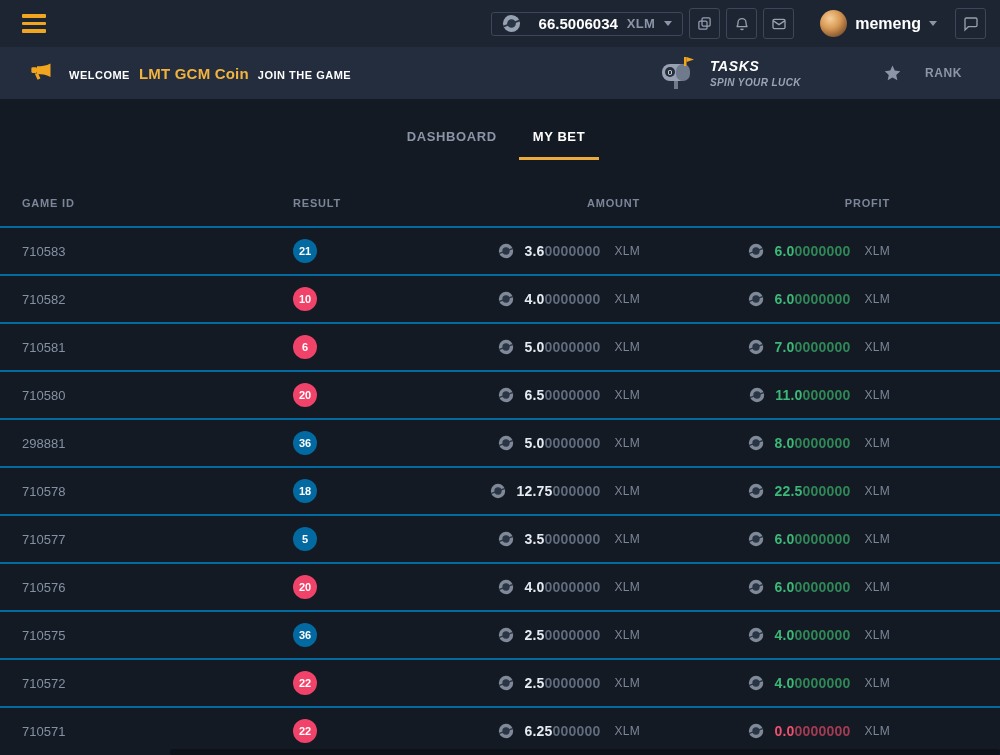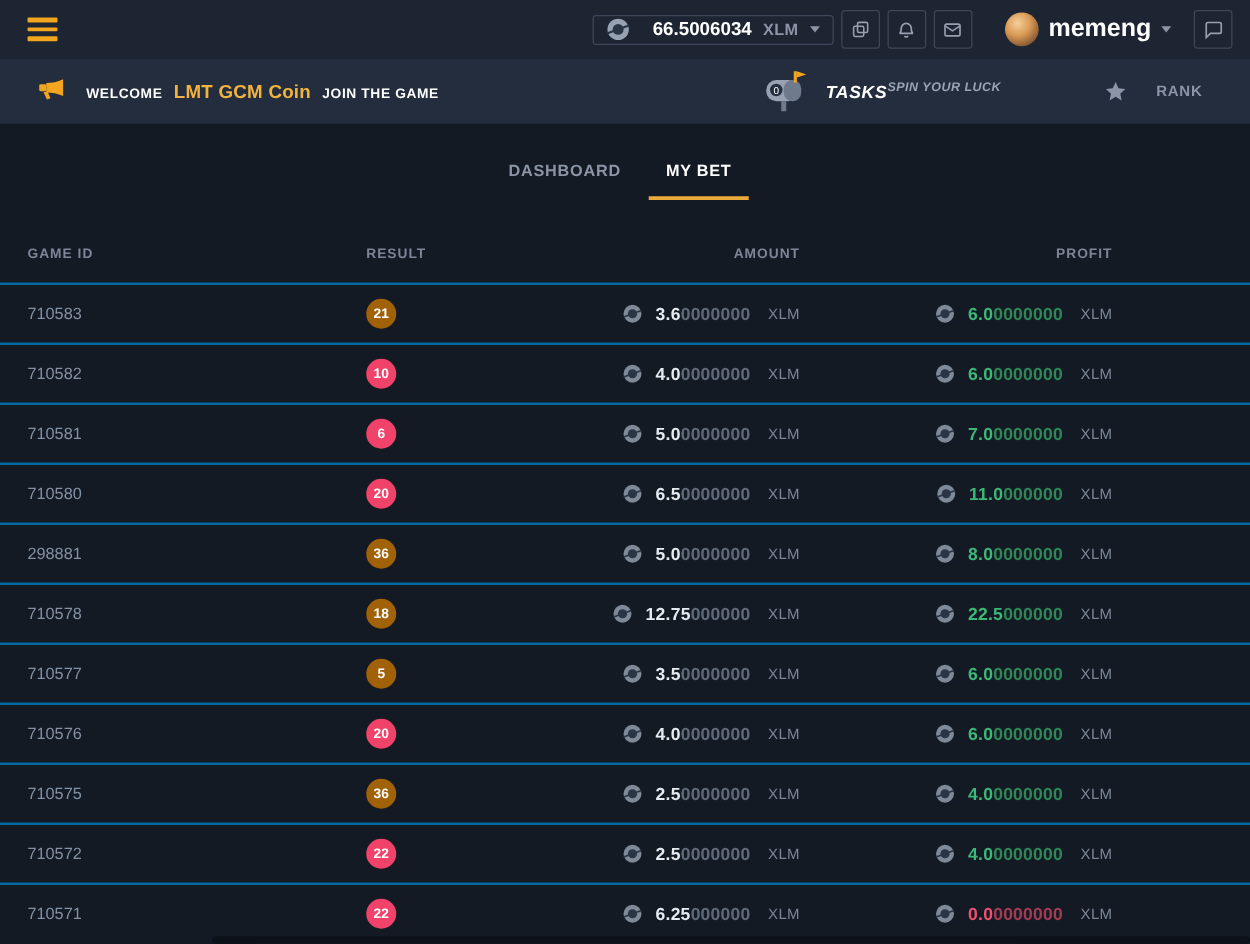--- a/index.html
+++ b/index.html
@@ -12,50 +12,50 @@
   .hamburger{background:none;border:none;cursor:pointer;display:flex;flex-direction:column;gap:4px;padding:4px}
   .hamburger .bar{display:block;width:24px;height:3.5px;background:#f2a51e;border-radius:1px}
   .topbar-right{margin-left:auto;display:flex;align-items:center}
   .balance-box{display:flex;align-items:center;height:22px;border:1px solid #3c4759;border-radius:3px;padding:11px 10px;cursor:pointer}
   .balance-amt{color:#ffffff;font-size:15px;font-weight:700;margin:0 9px 0 8px}
   .balance-cur{color:#8b95a7;font-size:13px;font-weight:700;margin-right:9px;letter-spacing:.3px}
   .caret{width:0;height:0;border-left:4px solid transparent;border-right:4px solid transparent;border-top:5px solid #8b95a7;display:inline-block}
   .iconbtn{width:31px;height:31px;border:1px solid #3c4759;border-radius:3px;background:none;color:#96a0b1;display:flex;align-items:center;justify-content:center;cursor:pointer;margin-left:6px;padding:0}
   .user{display:flex;align-items:center;margin-left:26px;cursor:pointer;gap:8px}
   .avatar{width:27px;height:27px;border-radius:50%;background:radial-gradient(circle at 38% 32%,#f5cf9a 0%,#d99a55 40%,#8a5a33 75%,#5f3c1f 100%)}
-  .username{color:#fff;font-size:20px;font-weight:700}
+  .username{color:#fff;font-size:16px;font-weight:700}
   .chatbtn{margin-left:18px}
 
   
   .announce{height:52px;background:#232d3d;display:flex;align-items:center;padding:0 38px 0 28px}
   .announce-text{display:flex;align-items:baseline;gap:9px;margin-left:14px}
   .announce .w{color:#ffffff;font-size:11px;font-weight:700;letter-spacing:.5px}
   .announce .hl{color:#f2b33e;font-size:15px;font-weight:700;letter-spacing:.2px}
   .announce-right{margin-left:auto;display:flex;align-items:center;gap:82px}
   .tasks{display:flex;align-items:center;gap:10px;cursor:pointer}
-  .tasks-text{display:flex;flex-direction:row;line-height:1.3}
+  .tasks-text{display:flex;flex-direction:column;line-height:1.3}
   .tasks-title{color:#fff;font-size:14px;font-weight:700;font-style:italic;letter-spacing:.6px}
   .tasks-sub{color:#9aa4b5;font-size:10px;font-weight:700;font-style:italic;letter-spacing:.4px}
   .rank{display:flex;align-items:center;gap:23px;cursor:pointer}
   .rank-label{color:#8b95a7;font-size:12px;font-weight:700;letter-spacing:.6px}
 
   
   .tabs{display:flex;justify-content:center;gap:16px;padding-top:30px}
   .tab{font-size:13px;font-weight:700;letter-spacing:.6px;color:#8b95a7;padding:0 6px 13px;cursor:pointer}
   .tab.active{color:#ffffff;border-bottom:3px solid #edaa3c;padding:0 14px 13px}
 
   
   .thead,.trow{display:grid;grid-template-columns:249px 170px 199px 250px;padding-left:22px;padding-right:110px;align-items:center}
   .thead{height:46px;margin-top:20px;color:#7c8698;font-size:11px;font-weight:700;letter-spacing:.8px}
   .h2,.c2{padding-left:22px}
   .h3,.h4{text-align:right}
   .trow{height:48px;border-top:2px solid #0369a1}
   .gid{color:#8391a4;font-size:13px}
   .badge{display:inline-flex;width:24px;height:24px;border-radius:50%;align-items:center;justify-content:center;color:#fff;font-size:11px;font-weight:700}
-  .badge.navy{background:#a16207}
+  .badge.navy{background:#0369a1}
   .badge.pink{background:#f1436a}
   .c3,.c4{display:flex;justify-content:flex-end;align-items:center}
   .coin{display:inline-flex;margin-right:10px;line-height:0}
   .num{font-size:14px;font-weight:700;letter-spacing:.2px;white-space:nowrap}
   .amount .bright{color:#e6ebf2}
   .amount .dim{color:#5f6a7b}
   .profit .bright{color:#3cb878}
   .profit .dim{color:#2f8757}
   .profit.loss .bright{color:#f0506f}
   .profit.loss .dim{color:#a43b52}

